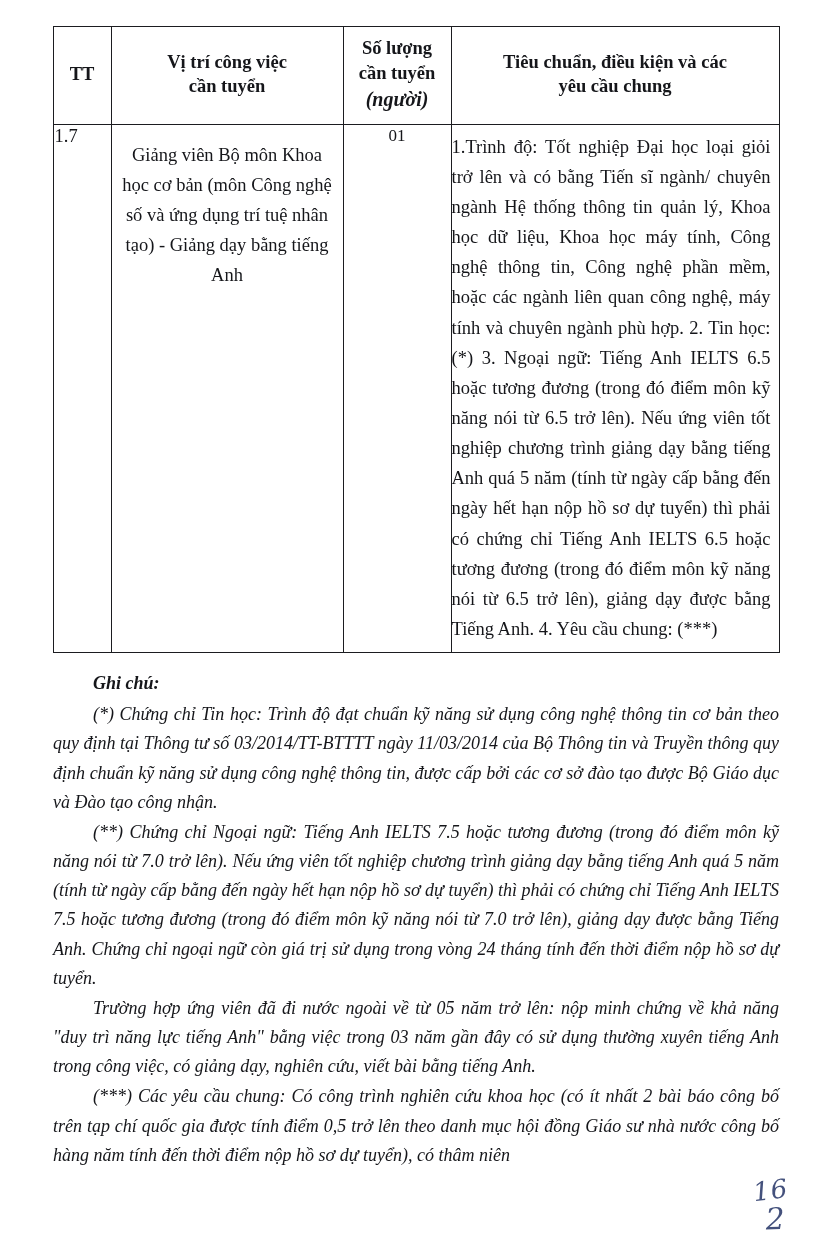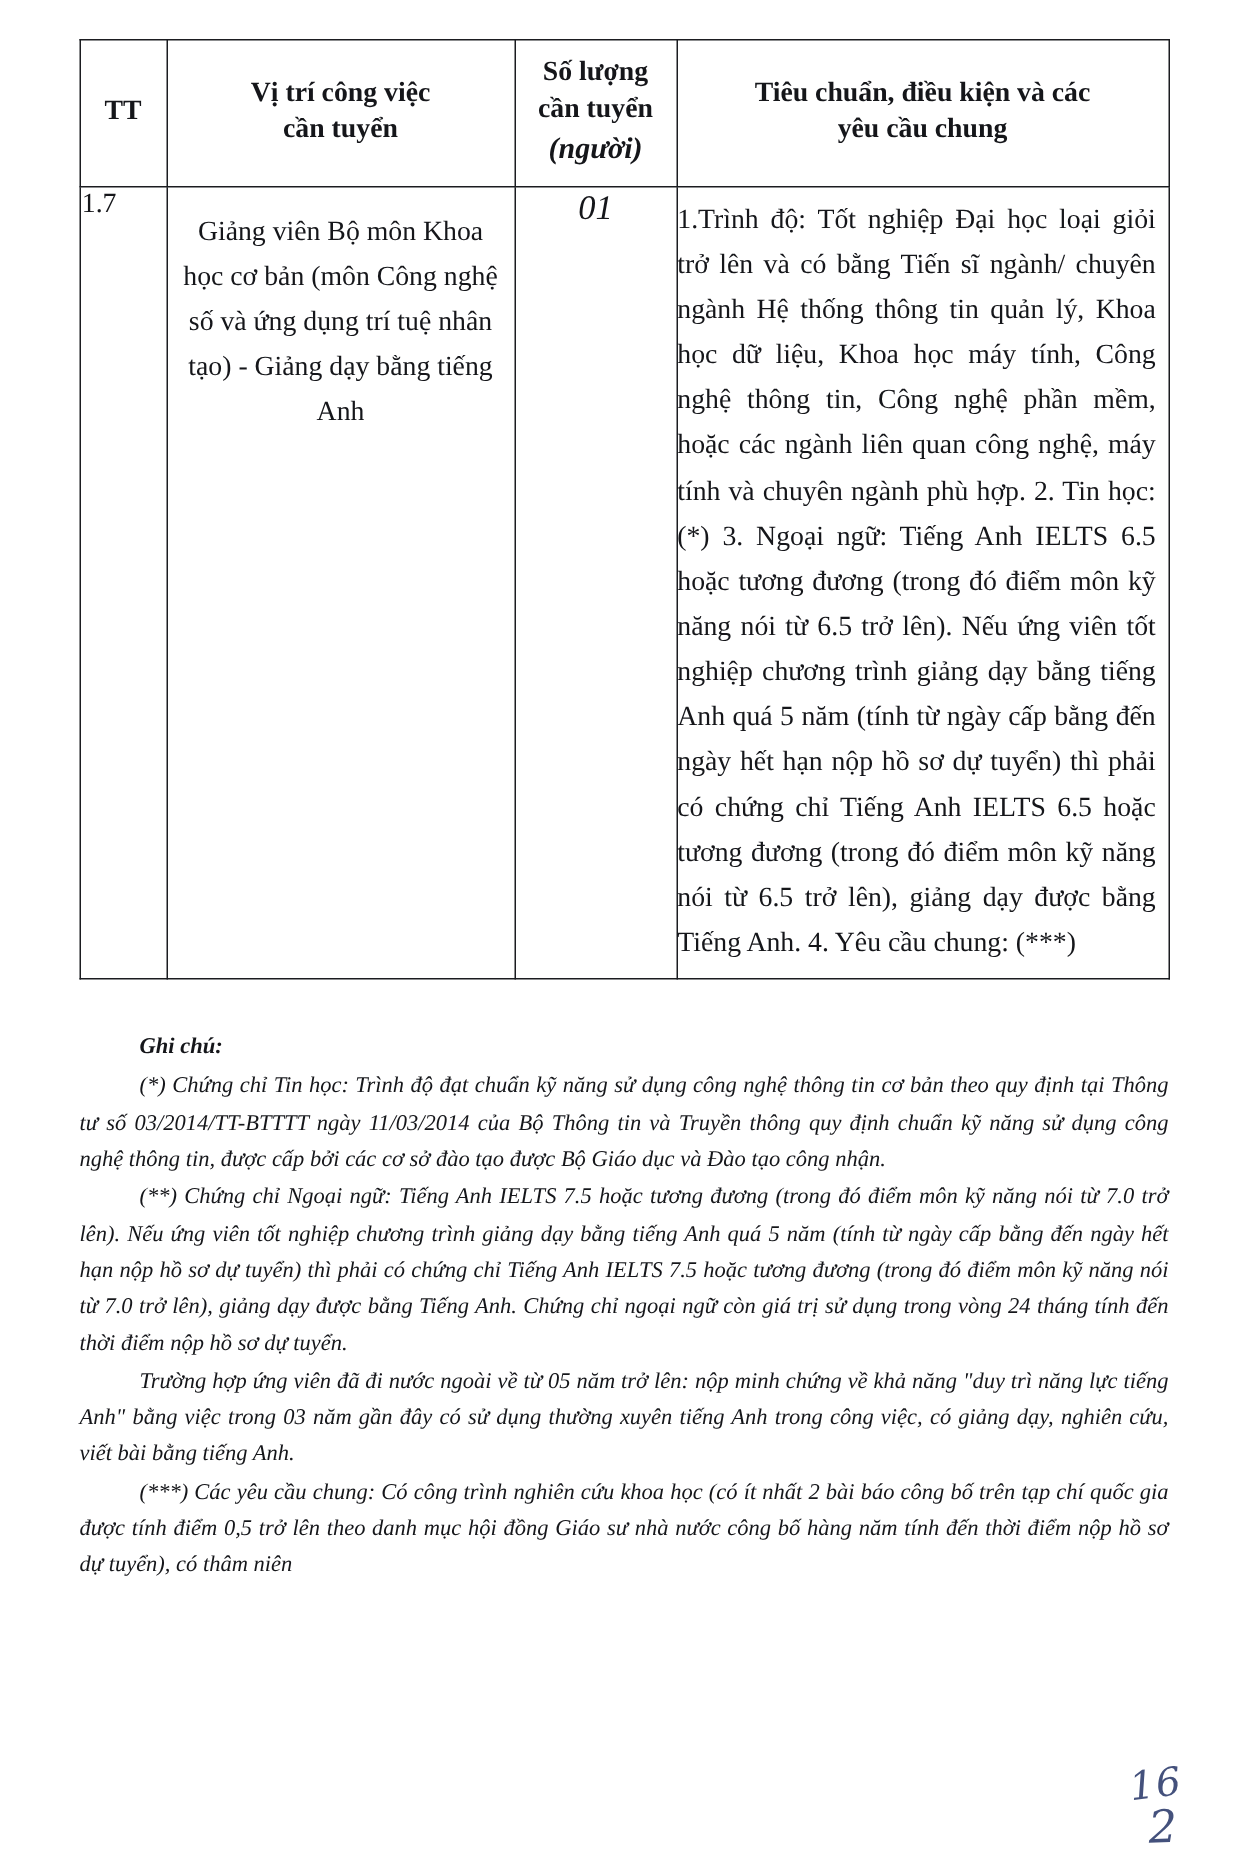--- a/index.html
+++ b/index.html
@@ -64,40 +64,39 @@
   td.cell-pos {
     text-align: center;
     vertical-align: middle;
     font-size: 18.5px;
     line-height: 1.62;
     padding: 16px 7px;
   }
   td.cell-num {
     text-align: center;
     vertical-align: middle;
-    font-size: 23px;
-    font-style: italic;
+    font-size: 17px;
   }
   td.cell-crit {
     font-size: 18.5px;
     line-height: 1.63;
     padding: 7px 8px 8px 0;
     text-align: justify;
     text-justify: inter-word;
   }
   td.cell-crit p {
     margin: 0;
   }
 
   
   .notes {
-    margin: 33px auto 0;
+    margin: 16px auto 0;
     width: 726px;
     font-style: italic;
-    font-size: 15px;
+    font-size: 18px;
     line-height: 1.62;
     text-align: justify;
     text-justify: inter-word;
   }
   .notes .note-title {
     font-weight: bold;
     font-style: italic;
     text-indent: 40px;
     margin: 0 0 2px 0;
   }

